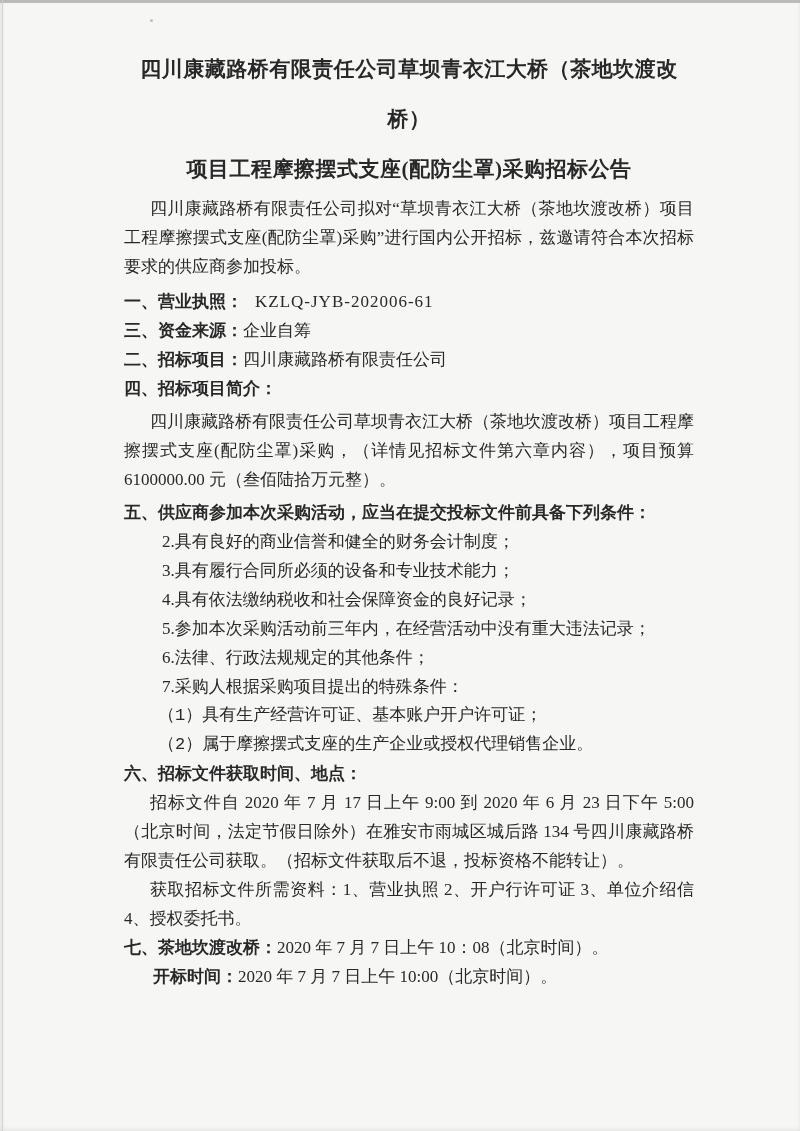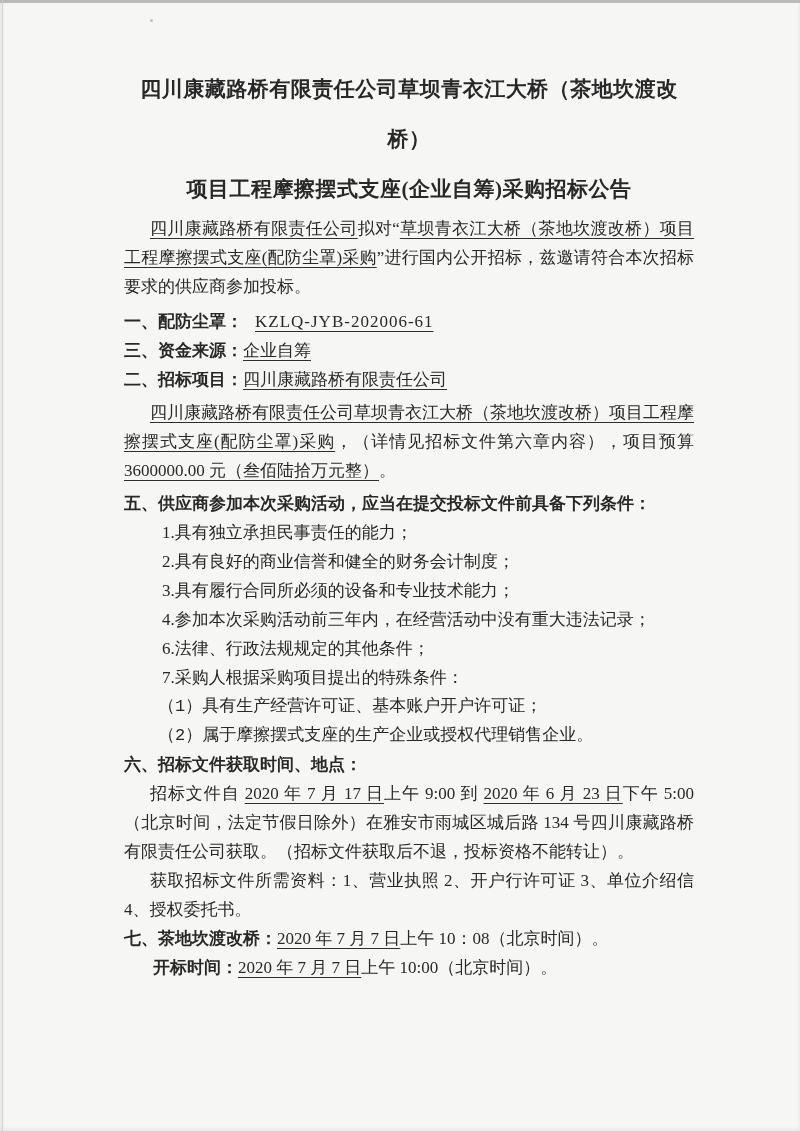--- a/index.html
+++ b/index.html
@@ -25,35 +25,34 @@
     background:#cfcfcd;opacity:.9;
   }
   .scan-speck{
     position:absolute;left:150px;top:19px;width:3px;height:3px;
     background:#99999a;border-radius:50%;opacity:.6;
   }
   .content{
     position:absolute;left:124px;top:0;width:570px;
   }
   .doc-title{
-    margin:0;padding-top:64px;
+    margin:0;padding-top:44px;
     font-size:21px;line-height:50px;
     font-weight:700;text-align:center;
     letter-spacing:.5px;
   }
   .title-line{display:block;}
   .para{
     margin:0;font-size:17px;line-height:29px;
     text-align:justify;
   }
   .indent{text-indent:26px;}
   .row{font-size:17px;line-height:29px;}
   .b{font-weight:700;}
   .u{
-    text-decoration:underline;
     text-underline-offset:4px;
     text-decoration-thickness:1px;
     text-decoration-color:#2e2e2e;
   }
   .sub{padding-left:38px;}
   .sub2{padding-left:34px;font-family:Liberation Mono, monospace;}
   .ind29{padding-left:29px;}
   .mt6{margin-top:6px;}
   .mt4{margin-top:4px;}
   .num-val{margin-left:12px;letter-spacing:1px;}
@@ -63,40 +62,41 @@
 
 <div class="page">
   <div class="scan-top-edge"></div>
   <div class="scan-left-edge"></div>
   <div class="scan-speck"></div>
 
   <div class="content">
 
     <h1 class="doc-title">
       <span class="title-line">四川康藏路桥有限责任公司草坝青衣江大桥（茶地坎渡改桥）</span>
-      <span class="title-line">项目工程摩擦摆式支座(企业自筹)采购招标公告</span>
+      <span class="title-line">项目工程摩擦摆式支座(配防尘罩)采购招标公告</span>
     </h1>
 
     <p class="para indent"><span class="u">四川康藏路桥有限责任公司</span><span>拟对“</span><span class="u">草坝青衣江大桥（茶地坎渡改桥）项目工程摩擦摆式支座(配防尘罩)采购</span><span>”进行国内公开招标，兹邀请符合本次招标要求的供应商参加投标。</span></p>
 
-    <div class="row mt6"><span class="b">一、配防尘罩：</span><span class="u num-val">KZLQ-JYB-202006-61</span></div>
+    <div class="row mt6"><span class="b">一、营业执照：</span><span class="u num-val">KZLQ-JYB-202006-61</span></div>
 
     <div class="row"><span class="b">三、资金来源：</span><span class="u">企业自筹</span></div>
 
     <div class="row"><span class="b">二、招标项目：</span><span class="u">四川康藏路桥有限责任公司</span></div>
 
+    <div class="row b">四、招标项目简介：</div>
 
-    <p class="para indent mt4"><span class="u">四川康藏路桥有限责任公司草坝青衣江大桥（茶地坎渡改桥）项目工程摩擦摆式支座(配防尘罩)采购</span><span>，（详情见招标文件第六章内容），项目预算 </span><span class="u">3600000.00 元（叁佰陆拾万元整）</span><span>。</span></p>
+    <p class="para indent mt4"><span class="u">四川康藏路桥有限责任公司草坝青衣江大桥（茶地坎渡改桥）项目工程摩擦摆式支座(配防尘罩)采购</span><span>，（详情见招标文件第六章内容），项目预算 </span><span class="u">6100000.00 元（叁佰陆拾万元整）</span><span>。</span></p>
 
     <div class="row b mt4">五、供应商参加本次采购活动，应当在提交投标文件前具备下列条件：</div>
 
-    <div class="row sub">1.具有独立承担民事责任的能力；</div>
     <div class="row sub">2.具有良好的商业信誉和健全的财务会计制度；</div>
     <div class="row sub">3.具有履行合同所必须的设备和专业技术能力；</div>
-    <div class="row sub">4.参加本次采购活动前三年内，在经营活动中没有重大违法记录；</div>
+    <div class="row sub">4.具有依法缴纳税收和社会保障资金的良好记录；</div>
+    <div class="row sub">5.参加本次采购活动前三年内，在经营活动中没有重大违法记录；</div>
     <div class="row sub">6.法律、行政法规规定的其他条件；</div>
     <div class="row sub">7.采购人根据采购项目提出的特殊条件：</div>
     <div class="row sub2">（1）具有生产经营许可证、基本账户开户许可证；</div>
     <div class="row sub2">（2）属于摩擦摆式支座的生产企业或授权代理销售企业。</div>
 
     <div class="row b">六、招标文件获取时间、地点：</div>
 
     <p class="para indent"><span>招标文件自 </span><span class="u">2020 年 7 月 17 日</span><span>上午 9:00 到 </span><span class="u">2020 年 6 月 23 日</span><span>下午 5:00（北京时间，法定节假日除外）在雅安市雨城区城后路 134 号四川康藏路桥有限责任公司获取。（招标文件获取后不退，投标资格不能转让）。</span></p>
 
     <p class="para indent">获取招标文件所需资料：1、营业执照 2、开户行许可证 3、单位介绍信 4、授权委托书。</p>

